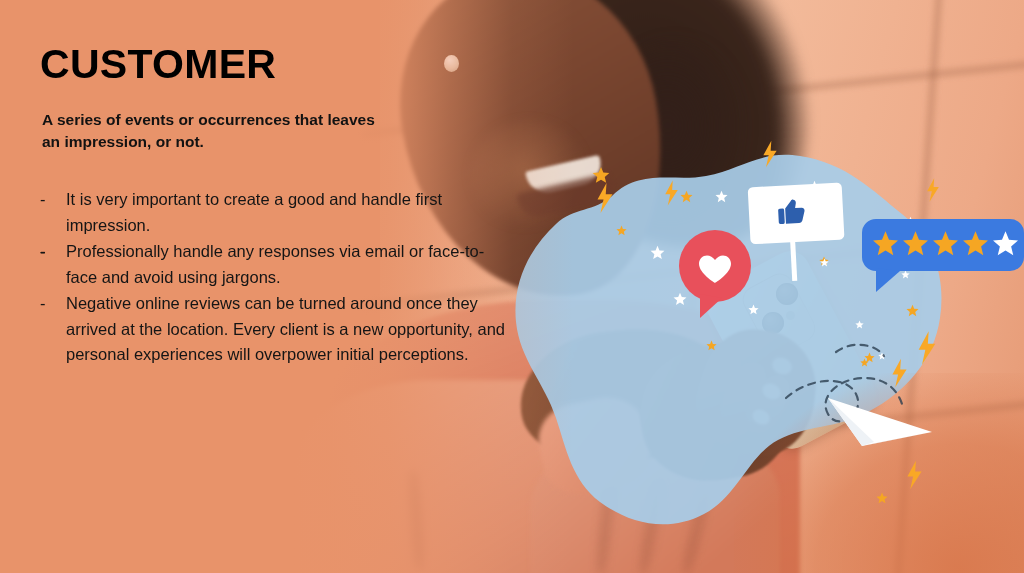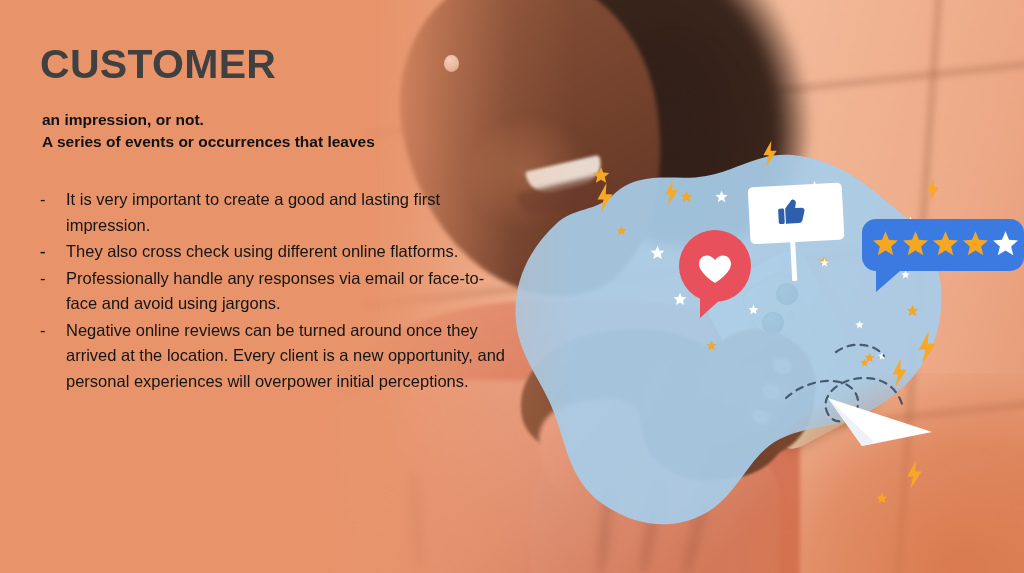--- a/index.html
+++ b/index.html
@@ -257,21 +257,21 @@
   .deco svg { position: absolute; left: 0; top: 0; }
 
   
   .text-block {
     position: absolute;
     left: 40px; top: 36px;
     width: 520px;
     z-index: 40;
   }
   .title {
-    color: #404040;
+    color: #000000;
     font-size: 41px;
     font-weight: 700;
     line-height: 57px;
     letter-spacing: .3px;
     margin: 0;
   }
   .title .tline { display: block; }
   .subtitle {
     margin: 16px 0 0 2px;
     color: #121212;
@@ -456,35 +456,34 @@
     </svg>
   </div>
 
   <div class="text-block">
 
     <h1 class="title">
       <span class="tline">CUSTOMER</span>
     </h1>
 
     <p class="subtitle">
+      <span class="sline">A series of events or occurrences that leaves</span>
       <span class="sline">an impression, or not.</span>
-      <span class="sline">A series of events or occurrences that leaves</span>
     </p>
 
     <ul class="bullets">
       <li>
         <span class="dash">-</span>
-        <span>It is very important to create a good and lasting first impression.</span>
+        <span>It is very important to create a good and handle first impression.</span>
       </li>
       <li>
         <span class="dash">-</span>
       </li>
       <li>
         <span class="dash">-</span>
-        <span>They also cross check using different online flatforms.</span>
       </li>
       <li>
         <span class="dash">-</span>
         <span>Professionally handle any responses via email or face-to-face and avoid using jargons.</span>
       </li>
       <li>
         <span class="dash">-</span>
         <span>Negative online reviews can be turned around once they arrived at the location. Every client is a new opportunity, and personal experiences will overpower initial perceptions.</span>
       </li>
     </ul>

